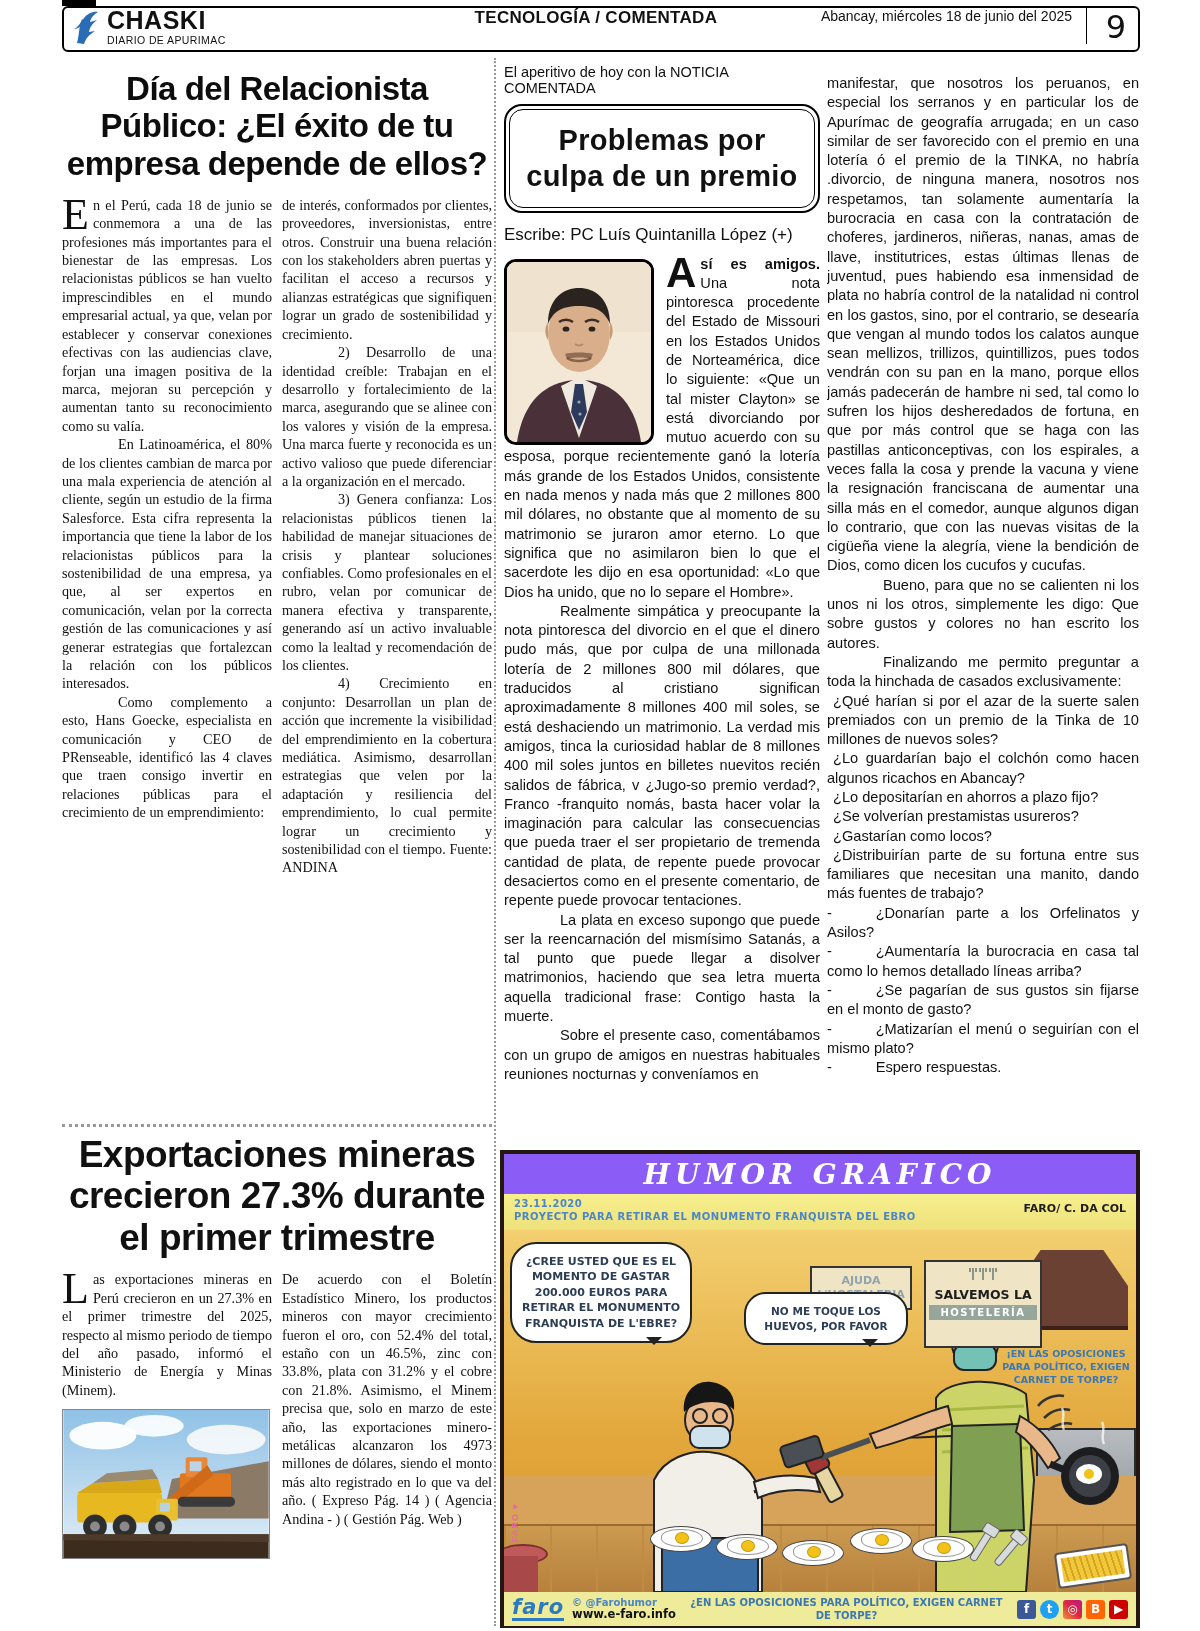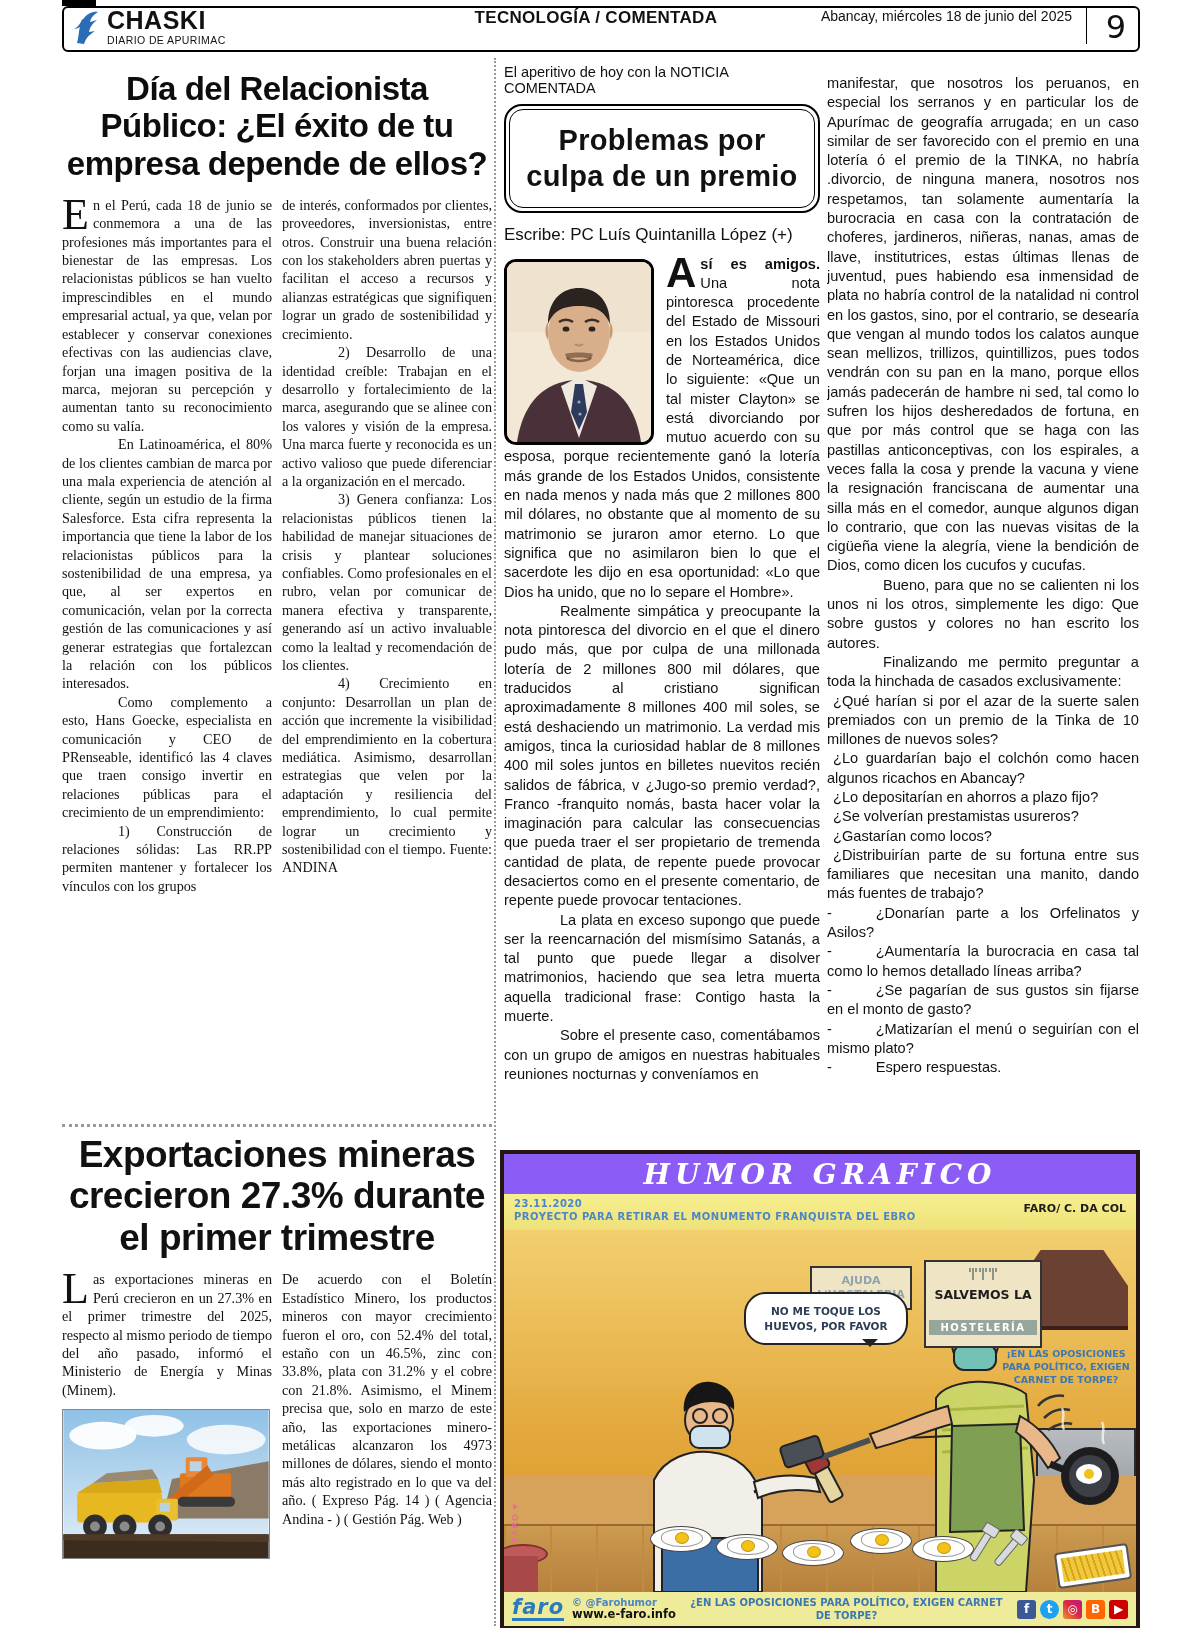--- a/index.html
+++ b/index.html
@@ -80,21 +80,21 @@
   .bubble{position:absolute;background:#fff;border:2px solid #222;border-radius:22px;padding:10px 8px;
           font-family:"DejaVu Sans",sans-serif;font-weight:700;font-size:10.5px;line-height:1.4;
           color:#2c3e55;text-align:center;z-index:5;}
   .bubble:after{content:"";position:absolute;bottom:-12px;right:28px;border:8px solid transparent;
           border-top-color:#222;}
   .sign{position:absolute;background:#efe4c4;border:2px solid #333;text-align:center;z-index:4;
         font-family:"DejaVu Sans",sans-serif;}
   .sign1{left:306px;top:36px;width:102px;padding:6px 3px;color:#8ea3ad;font-weight:700;font-size:11px;line-height:1.25;}
   .sign2{left:420px;top:30px;width:118px;height:88px;padding:4px 3px;}
   .sign2-top{color:#1d1d1d;font-weight:800;font-size:12.5px;margin-top:2px;}
-  .sign2-band{margin-top:18px;background:#97a69b;color:#fff;font-weight:700;font-size:10px;
+  .sign2-band{margin-top:3px;background:#97a69b;color:#fff;font-weight:700;font-size:10px;
               letter-spacing:1.5px;padding:2px 0;}
   .sidetext{position:absolute;left:492px;top:118px;width:140px;color:#3a78b5;font-weight:700;
             font-size:9.5px;line-height:1.35;text-align:center;z-index:4;font-family:"DejaVu Sans",sans-serif;}
   .hood{position:absolute;right:8px;top:20px;width:112px;height:80px;background:#6b4134;
         clip-path:polygon(22% 0,78% 0,100% 45%,100% 100%,0 100%,0 45%);z-index:2;border-bottom:4px solid #3a2018;}
   .stove{position:absolute;right:0;top:198px;width:100px;height:96px;background:linear-gradient(#b8bcc0,#8f959b);
          border:2px solid #2a2a2a;z-index:2;}
   .stove i{position:absolute;bottom:8px;width:10px;height:10px;border-radius:50%;background:#2a2a2a;}
   .plate{position:absolute;width:62px;height:26px;background:#fff;border:1.5px solid #444;border-radius:50%;z-index:4;}
   .plate:before{content:"";position:absolute;left:10px;top:2px;width:40px;height:16px;background:#fdfdfd;
@@ -154,21 +154,20 @@
   <div class="hdiv"></div>
 
   <div class="a1">
     <div class="headline">Día del Relacionista Público: ¿El éxito de tu empresa depende de ellos?</div>
     <div class="a1cols">
       <div class="scol">
         <p><span class="dropcap">E</span><span>n el Perú, cada 18 de junio se conmemora a una de las profesiones más importantes para el bienestar de las empresas. Los relacionistas públicos se han vuelto imprescindibles en el mundo empresarial actual, ya que, velan por establecer y conservar conexiones efectivas con las audiencias clave, forjan una imagen positiva de la marca, mejoran su percepción y aumentan tanto su reconocimiento como su valía.</span></p>
         <div>
             <p class="ip">En Latinoamérica, el 80% de los clientes cambian de marca por una mala experiencia de atención al cliente, según un estudio de la firma Salesforce. Esta cifra representa la importancia que tiene la labor de los relacionistas públicos para la sostenibilidad de una empresa, ya que, al ser expertos en comunicación, velan por la correcta gestión de las comunicaciones y así generar estrategias que fortalezcan la relación con los públicos interesados.</p>
             <p class="ip">Como complemento a esto, Hans Goecke, especialista en comunicación y CEO de PRenseable, identificó las 4 claves que traen consigo invertir en relaciones públicas para el crecimiento de un emprendimiento:</p>
-            <p class="ip">1) Construcción de relaciones sólidas: Las RR.PP permiten mantener y fortalecer los vínculos con los grupos</p>
           </div>
       </div>
       <div class="scol">
         <p>de interés, conformados por clientes, proveedores, inversionistas, entre otros.  Construir una buena relación con los stakeholders abren puertas y facilitan el acceso a recursos y alianzas estratégicas que signifiquen lograr un grado de sostenibilidad y crecimiento.</p>
         <div>
             <p class="ip">2) Desarrollo de una identidad creíble: Trabajan en el desarrollo y fortalecimiento de la marca, asegurando que se alinee con los valores y visión de la empresa. Una marca fuerte y reconocida es un activo valioso que puede diferenciar a la organización en el mercado.</p>
             <p class="ip">3) Genera confianza: Los relacionistas públicos tienen la habilidad de manejar situaciones de crisis y plantear soluciones confiables. Como profesionales en el rubro, velan por comunicar de manera efectiva y transparente, generando así un activo invaluable como la lealtad y recomendación de los clientes.</p>
             <p class="ip">4) Crecimiento en conjunto: Desarrollan un plan de acción que incremente la visibilidad del emprendimiento en la cobertura mediática. Asimismo, desarrollan estrategias que velen por la adaptación y resiliencia del emprendimiento, lo cual permite lograr un crecimiento y sostenibilidad con el tiempo. Fuente: ANDINA</p>
           </div>
       </div>
@@ -345,20 +344,21 @@
             </g>
           <g transform="rotate(40 506 322)">
               <rect x="500" y="306" width="7" height="34" rx="3"></rect>
               <rect x="496" y="300" width="15" height="10" rx="2"></rect>
             </g>
         </g>
 
         <path d="M560 200 C556 192 562 186 558 178 M600 214 C596 206 602 200 598 192" stroke="#fff" stroke-width="2.5" fill="none" opacity=".7"></path>
       </svg>
 
+      <div class="bubble" style="left:6px;top:12px;width:182px;border-radius:26px;font-size:11px;">¿CREE USTED QUE ES EL MOMENTO DE GASTAR 200.000 EUROS PARA RETIRAR EL MONUMENTO FRANQUISTA DE L'EBRE?</div>
       <div class="bubble" style="left:240px;top:62px;width:164px;">NO ME TOQUE LOS HUEVOS, POR FAVOR</div>
 
       <div class="sign sign1">AJUDA L'HOSTALERIA</div>
       <div class="sign sign2">
         <svg width="30" height="14" viewBox="0 0 30 14">
           <g stroke="#8a958c" stroke-width="2" fill="none">
             <path d="M5 1 L5 13 M2 1 L2 5 M8 1 L8 5"></path>
               <path d="M15 1 L15 13 M12 1 L12 5 M18 1 L18 5"></path>
               <path d="M25 1 L25 13 M22 1 L22 5 M28 1 L28 5"></path>
           </g>

